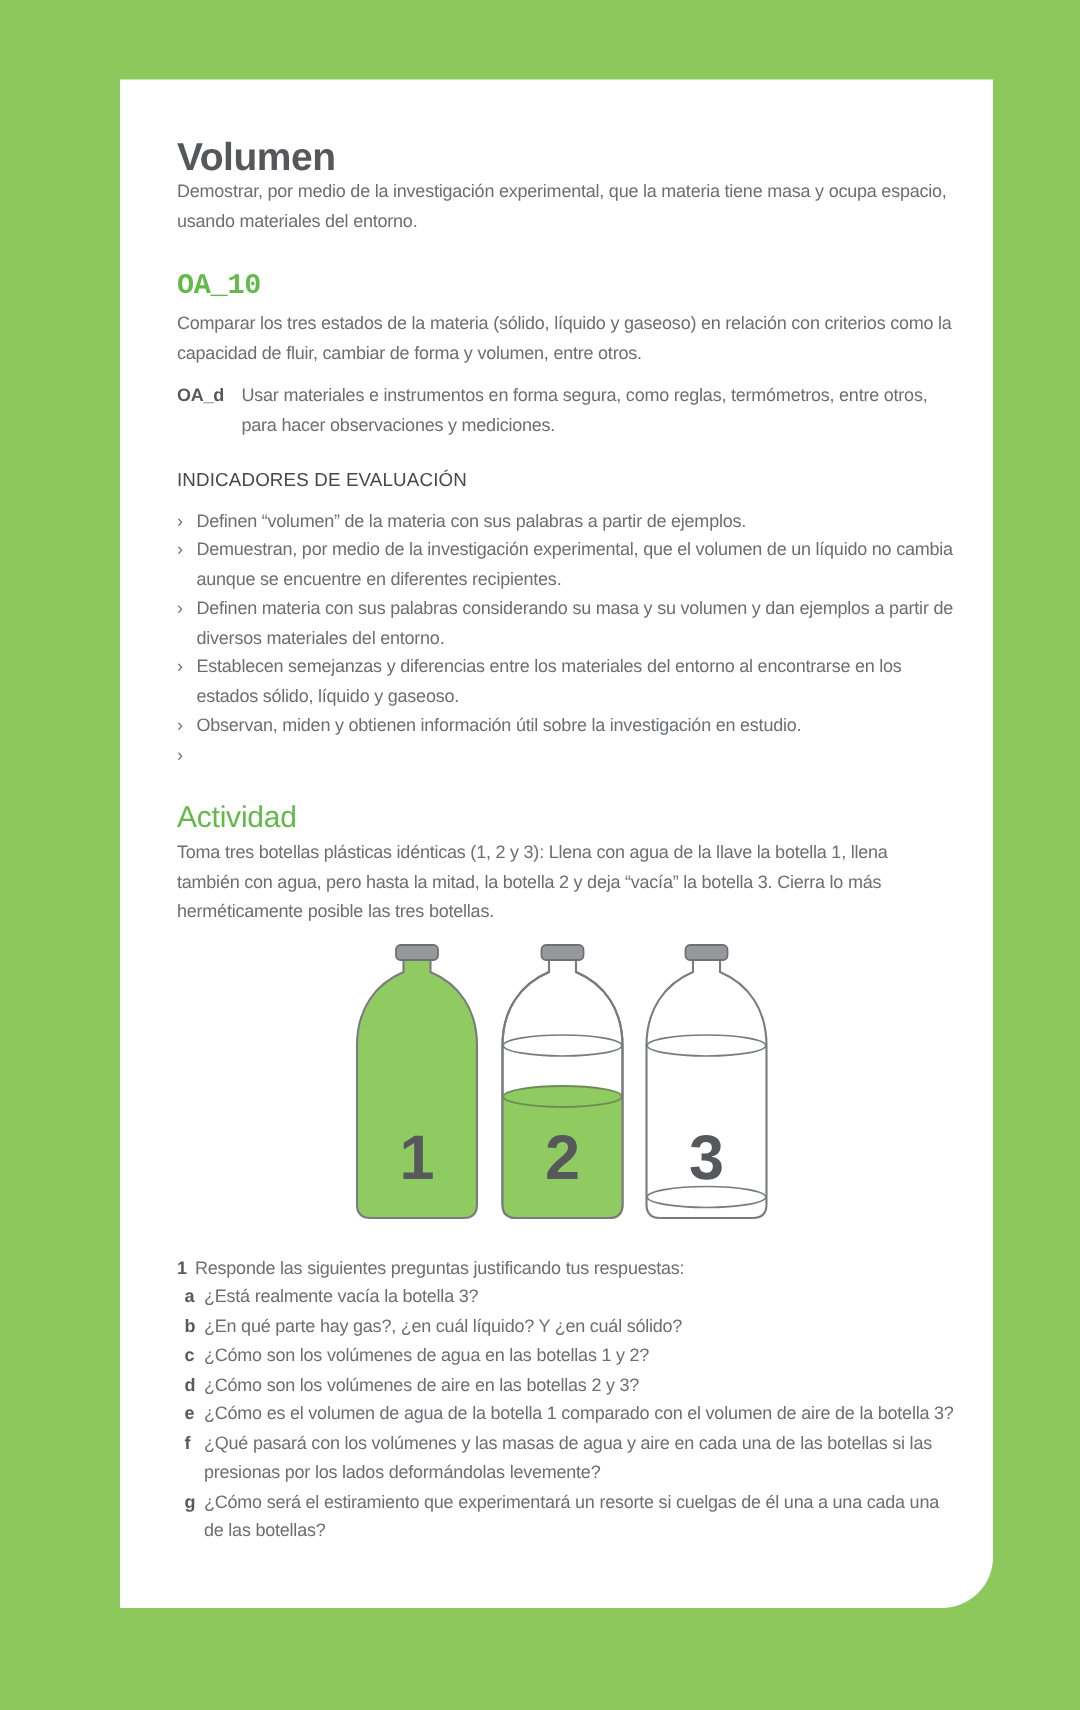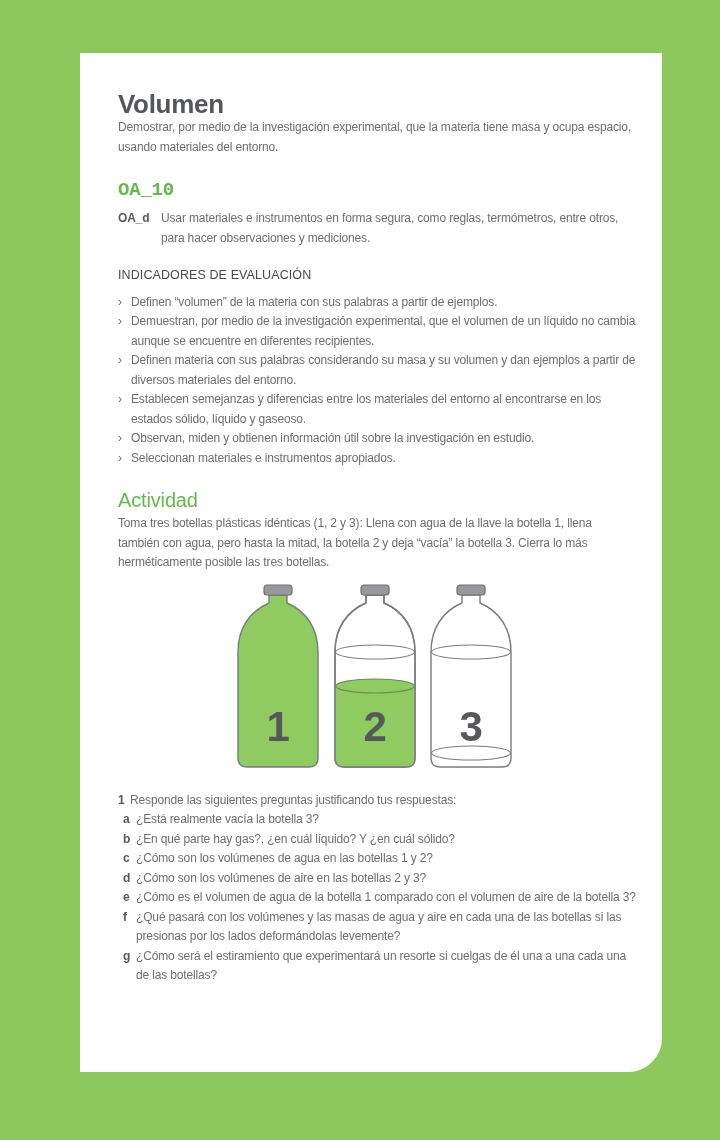--- a/index.html
+++ b/index.html
@@ -111,20 +111,21 @@
 <body>
 
 <div class="paper">
   <div class="content">
 
     <h1 class="page-title">Volumen</h1>
 
     <p class="oa-body">Demostrar, por medio de la investigación experimental, que la materia tiene masa y ocupa espacio, usando materiales del entorno.</p>
 
     <h2 class="oa-heading oa10-heading">OA_10</h2>
+    <p class="oa-body">Comparar los tres estados de la materia (sólido, líquido y gaseoso) en relación con criterios como la capacidad de fluir, cambiar de forma y volumen, entre otros.</p>
 
     <div class="oad-row">
       <span class="oad-label">OA_d</span>
       <span>Usar materiales e instrumentos en forma segura, como reglas, termómetros, entre otros, para hacer observaciones y mediciones.</span>
     </div>
 
     <div class="ind-heading">INDICADORES DE EVALUACIÓN</div>
 
     <div class="bullet-row">
       <span class="bullet-marker">›</span>
@@ -141,21 +142,20 @@
     <div class="bullet-row">
       <span class="bullet-marker">›</span>
       <span>Establecen semejanzas y diferencias entre los materiales del entorno al encontrarse en los estados sólido, líquido y gaseoso.</span>
     </div>
     <div class="bullet-row">
       <span class="bullet-marker">›</span>
       <span>Observan, miden y obtienen información útil sobre la investigación en estudio.</span>
     </div>
     <div class="bullet-row">
       <span class="bullet-marker">›</span>
-      <span>Seleccionan materiales e instrumentos apropiados.</span>
     </div>
 
     <h2 class="activity-heading">Actividad</h2>
     <p class="activity-intro">Toma tres botellas plásticas idénticas (1, 2 y 3): Llena con agua de la llave la botella 1, llena también con agua, pero hasta la mitad, la botella 2 y deja “vacía” la botella 3. Cierra lo más herméticamente posible las tres botellas.</p>
 
     <svg class="bottles-svg" width="290" height="190" viewBox="0 0 290 190" xmlns="http://www.w3.org/2000/svg">
 
       <g>
         <path class="bottle-body-full" d="M 39 13 L 39 21 C 20 29, 8 46, 8 70 L 8 176 Q 8 185, 17 185 L 79 185 Q 88 185, 88 176 L 88 70 C 88 46, 76 29, 57 21 L 57 13 Z"></path>
         <rect class="cap" x="34" y="3" width="28" height="10" rx="3"></rect>

